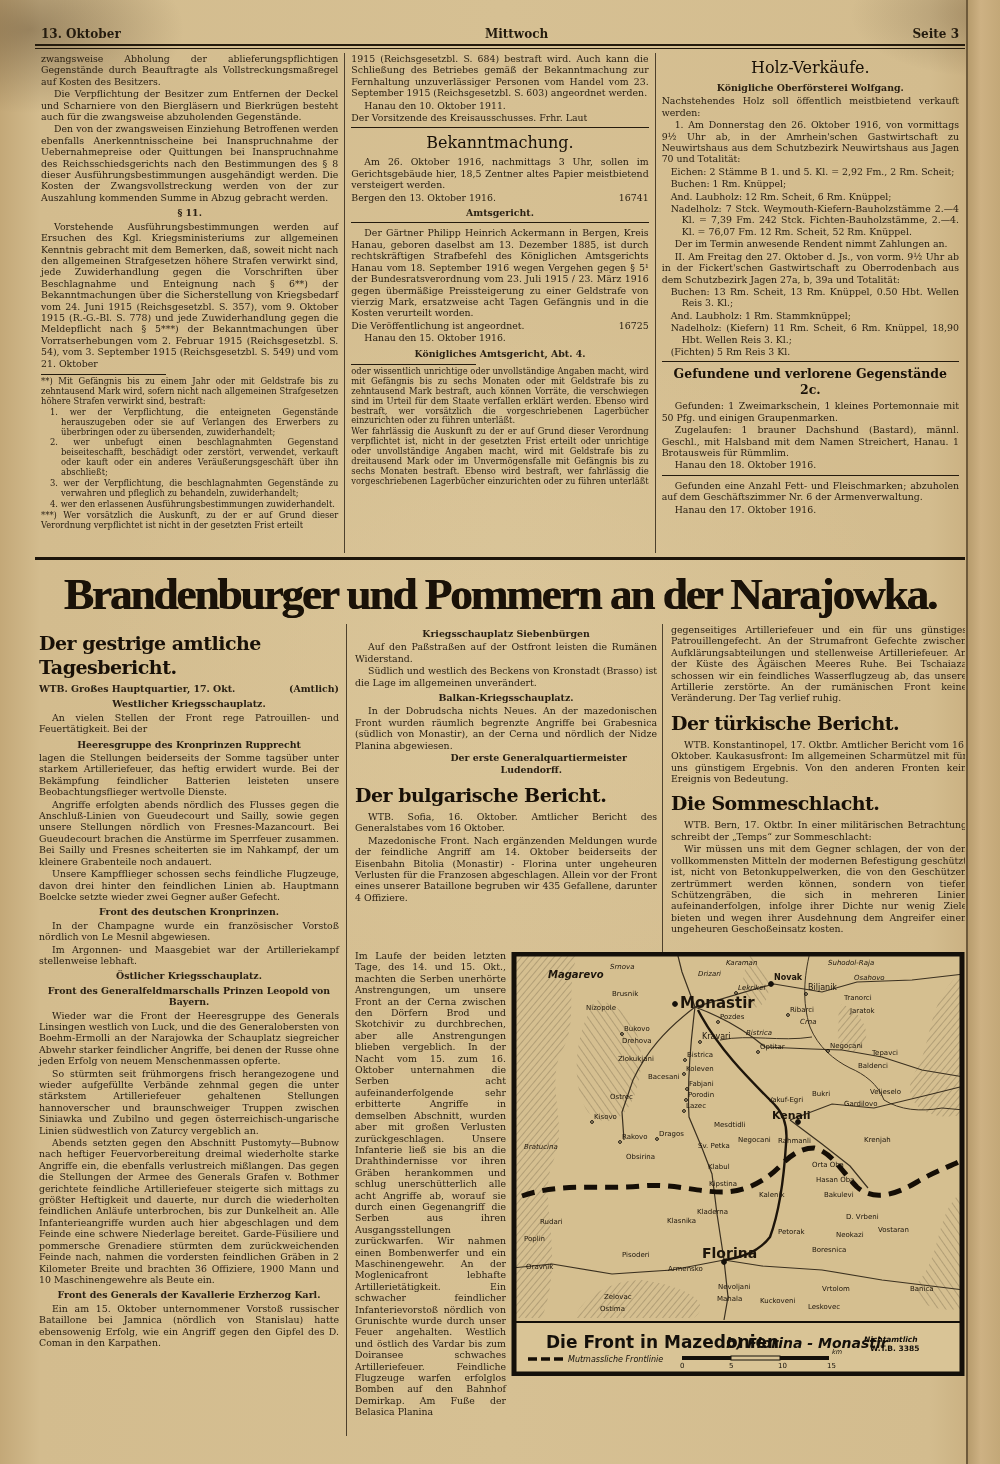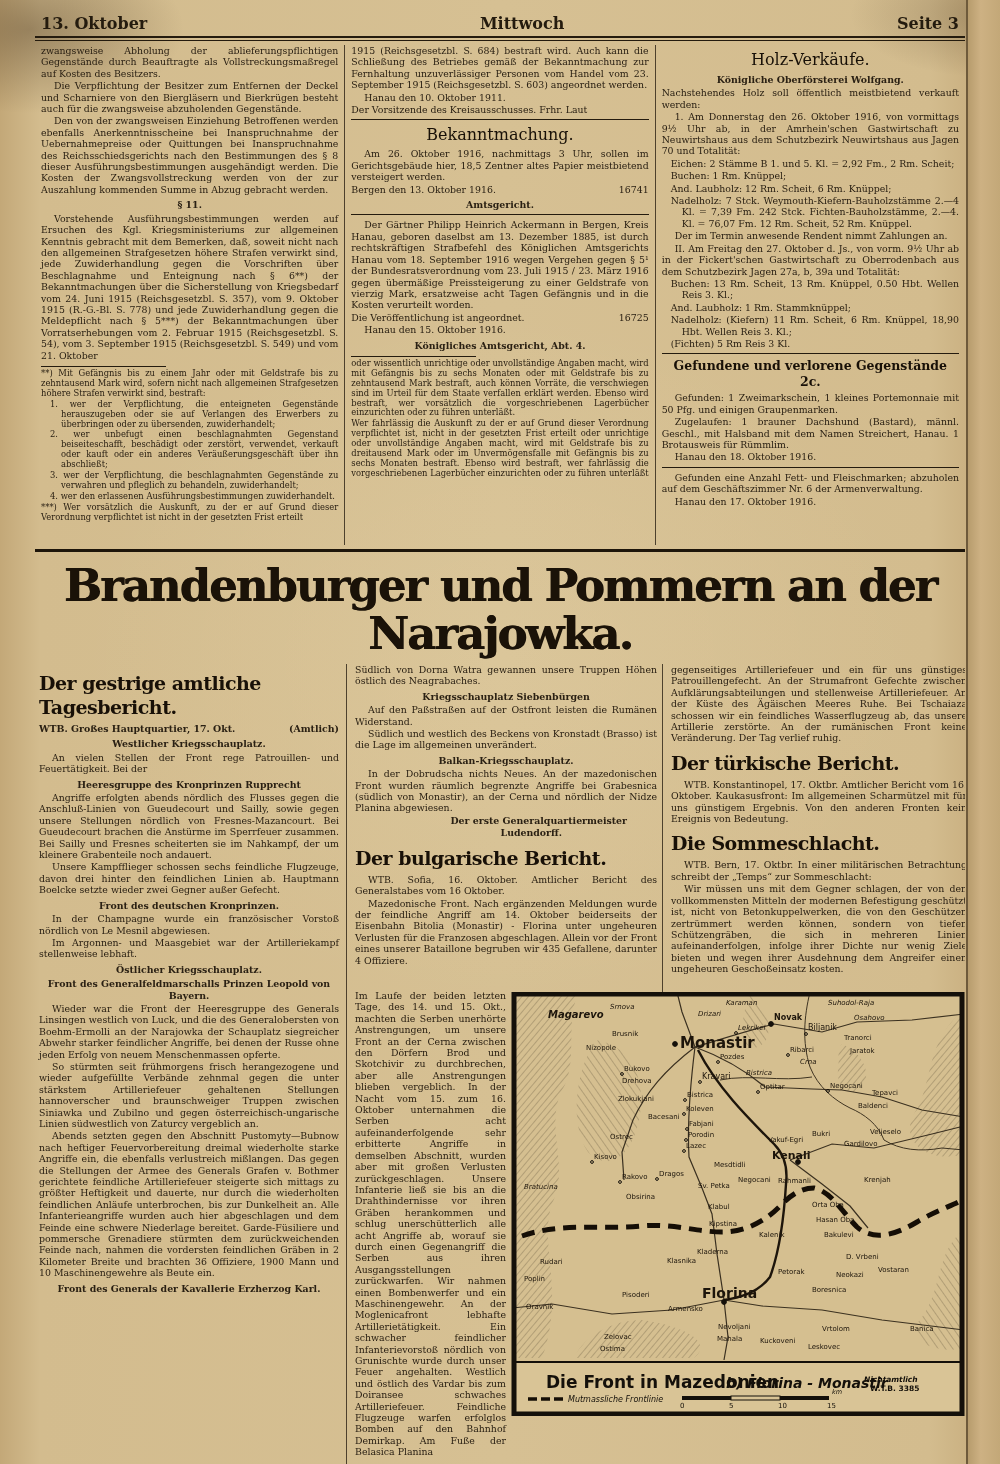--- a/index.html
+++ b/index.html
@@ -10,30 +10,30 @@
       radial-gradient(ellipse 220px 120px at 3% 2%, rgba(50,32,14,.35), transparent 70%),
       radial-gradient(ellipse 200px 90px at 99% 1%, rgba(50,32,14,.25), transparent 70%),
       radial-gradient(ellipse 600px 500px at 50% 45%, rgba(255,242,205,.12), transparent 70%),
       linear-gradient(90deg,#c3a878,#d3bc8e 4%,#d6c093 50%,#d3bc8e 93%,#c3a878);}
   .right-gutter{position:absolute;right:0;top:0;width:32px;height:1464px;
     background:linear-gradient(90deg,#b79c6d,#cdb183 40%,#c3a878);
     border-left:2px solid rgba(40,26,10,.55);}
   .content{position:absolute;left:35px;top:12px;width:930px;}
   
   .pg-header{display:flex;justify-content:space-between;align-items:baseline;
-    font-weight:700;font-size:16px;padding:2px 6px 3px 6px;color:#241b0e;}
+    font-weight:700;font-size:12px;padding:2px 6px 3px 6px;color:#241b0e;margin-top:13px;}
   .dbl-rule{border-top:2px solid #241b0e;border-bottom:1px solid #241b0e;height:2px;margin-bottom:4px;}
   
   .top-section{position:relative;display:flex;height:500px;overflow:hidden;}
   .col{width:306px;padding:0 6px;font-size:9.4px;line-height:11.4px;overflow:hidden;}
   .colB{border-left:1px solid rgba(42,33,19,.8);border-right:1px solid rgba(42,33,19,.8);}
   .heavy-rule{border-top:3px solid #1d150a;margin-top:4px;}
   .main-headline{margin:10px 0 6px 0;text-align:center;font-size:45px;line-height:48px;
     font-weight:700;letter-spacing:-2px;color:#1a1208;
-    text-shadow:.6px 0 0 #1a1208;}
+    text-shadow:.6px 0 0 #1a1208;font-family:Liberation Serif, serif;}
   
   .lower-section{position:relative;height:812px;overflow:hidden;}
   .lcol{position:absolute;font-size:9.4px;line-height:11.4px;overflow:hidden;padding:0 4px;}
   .col1{left:0;top:0;width:300px;height:812px;}
   .col2u{left:316px;top:0;width:302px;height:326px;}
   .col2n{left:316px;top:326px;width:151px;height:486px;}
   .col3{left:632px;top:0;width:296px;height:326px;}
   .vsep1{position:absolute;left:311px;top:0;width:1px;height:812px;background:rgba(42,33,19,.8);}
   .vsep2{position:absolute;left:627px;top:0;width:1px;height:330px;background:rgba(42,33,19,.8);}
   
@@ -150,34 +150,35 @@
       <div class="vsep2"></div>
       <div class="lcol col1">
           <div class="blk h0">Der gestrige amtliche Tagesbericht.</div>
           <div class="blk rowb">
             <span>WTB. Großes Hauptquartier, 17. Okt.</span>
             <span class="rt">(Amtlich)</span>
           </div>
           <div class="blk h2">Westlicher Kriegsschauplatz.</div>
           <div class="blk p">An vielen Stellen der Front rege Patrouillen- und Feuertätigkeit. Bei der</div>
           <div class="blk h2">Heeresgruppe des Kronprinzen Rupprecht</div>
+          <div class="blk p0">lagen die Stellungen beiderseits der Somme tagsüber unter starkem Artilleriefeuer, das heftig erwidert wurde. Bei der Bekämpfung feindlicher Batterien leisteten unsere Beobachtungsflieger wertvolle Dienste.</div>
           <div class="blk p">Angriffe erfolgten abends nördlich des Flusses gegen die Anschluß-Linien von Gueudecourt und Sailly, sowie gegen unsere Stellungen nördlich von Fresnes-Mazancourt. Bei Gueudecourt brachen die Anstürme im Sperrfeuer zusammen. Bei Sailly und Fresnes scheiterten sie im Nahkampf, der um kleinere Grabenteile noch andauert.</div>
           <div class="blk p">Unsere Kampfflieger schossen sechs feindliche Flugzeuge, davon drei hinter den feindlichen Linien ab. Hauptmann Boelcke setzte wieder zwei Gegner außer Gefecht.</div>
           <div class="blk h2">Front des deutschen Kronprinzen.</div>
           <div class="blk p">In der Champagne wurde ein französischer Vorstoß nördlich von Le Mesnil abgewiesen.</div>
           <div class="blk p">Im Argonnen- und Maasgebiet war der Artilleriekampf stellenweise lebhaft.</div>
           <div class="blk h2">Östlicher Kriegsschauplatz.</div>
           <div class="blk h3l">Front des Generalfeldmarschalls Prinzen Leopold von Bayern.</div>
           <div class="blk p">Wieder war die Front der Heeresgruppe des Generals Linsingen westlich von Luck, und die des Generalobersten von Boehm-Ermolli an der Narajowka der Schauplatz siegreicher Abwehr starker feindlicher Angriffe, bei denen der Russe ohne jeden Erfolg von neuem Menschenmassen opferte.</div>
           <div class="blk p">So stürmten seit frühmorgens frisch herangezogene und wieder aufgefüllte Verbände zehnmal gegen die unter stärkstem Artilleriefeuer gehaltenen Stellungen hannoverscher und braunschweiger Truppen zwischen Siniawka und Zubilno und gegen österreichisch-ungarische Linien südwestlich von Zaturcy vergeblich an.</div>
           <div class="blk p">Abends setzten gegen den Abschnitt Pustomyty—Bubnow nach heftiger Feuervorbereitung dreimal wiederholte starke Angriffe ein, die ebenfalls verlustreich mißlangen. Das gegen die Stellungen der Armee des Generals Grafen v. Bothmer gerichtete feindliche Artilleriefeuer steigerte sich mittags zu größter Heftigkeit und dauerte, nur durch die wiederholten feindlichen Anläufe unterbrochen, bis zur Dunkelheit an. Alle Infanterieangriffe wurden auch hier abgeschlagen und dem Feinde eine schwere Niederlage bereitet. Garde-Füsiliere und pommersche Grenadiere stürmten dem zurückweichenden Feinde nach, nahmen die vordersten feindlichen Gräben in 2 Kilometer Breite und brachten 36 Offiziere, 1900 Mann und 10 Maschinengewehre als Beute ein.</div>
           <div class="blk h2">Front des Generals der Kavallerie Erzherzog Karl.</div>
+          <div class="blk p">Ein am 15. Oktober unternommener Vorstoß russischer Bataillone bei Jamnica (nördlich von Stanislau) hatte ebensowenig Erfolg, wie ein Angriff gegen den Gipfel des D. Coman in den Karpathen.</div>
         </div>
       <div class="lcol col2u">
-          <div class="blk p0">Südlich von Dorna Watra gewannen unsere Truppen Höhen östlich des Neagrabaches.</div>
           <div class="blk h2">Kriegsschauplatz Siebenbürgen</div>
           <div class="blk p">Auf den Paßstraßen auf der Ostfront leisten die Rumänen Widerstand.</div>
           <div class="blk p">Südlich und westlich des Beckens von Kronstadt (Brasso) ist die Lage im allgemeinen unverändert.</div>
           <div class="blk h2">Balkan-Kriegsschauplatz.</div>
           <div class="blk p">In der Dobrudscha nichts Neues. An der mazedonischen Front wurden räumlich begrenzte Angriffe bei Grabesnica (südlich von Monastir), an der Cerna und nördlich der Nidze Planina abgewiesen.</div>
           <div class="blk sig">Der erste Generalquartiermeister</div>
           <div class="blk sig2">Ludendorff.</div>
           <div class="blk h0">Der bulgarische Bericht.</div>
           <div class="blk p">WTB. Sofia, 16. Oktober. Amtlicher Bericht des Generalstabes vom 16 Oktober.</div>
           <div class="blk p">Mazedonische Front. Nach ergänzenden Meldungen wurde der feindliche Angriff am 14. Oktober beiderseits der Eisenbahn Bitolia (Monastir) - Florina unter ungeheuren Verlusten für die Franzosen abgeschlagen. Allein vor der Front eines unserer Bataillone begruben wir 435 Gefallene, darunter 4 Offiziere.</div>

